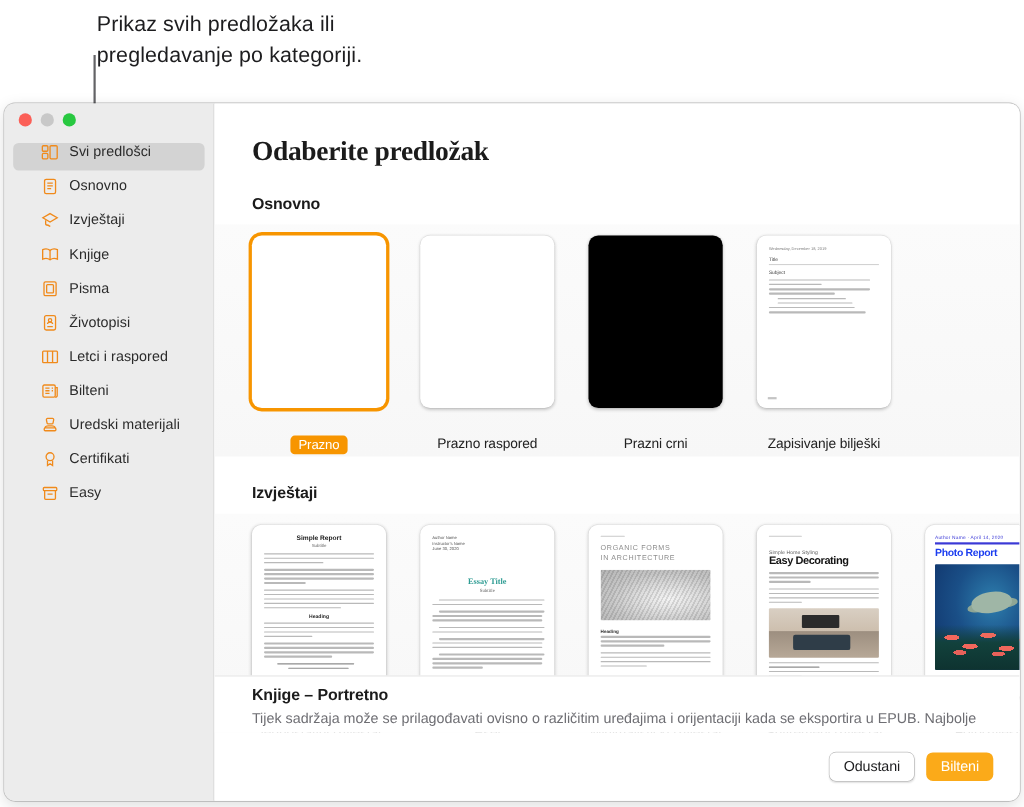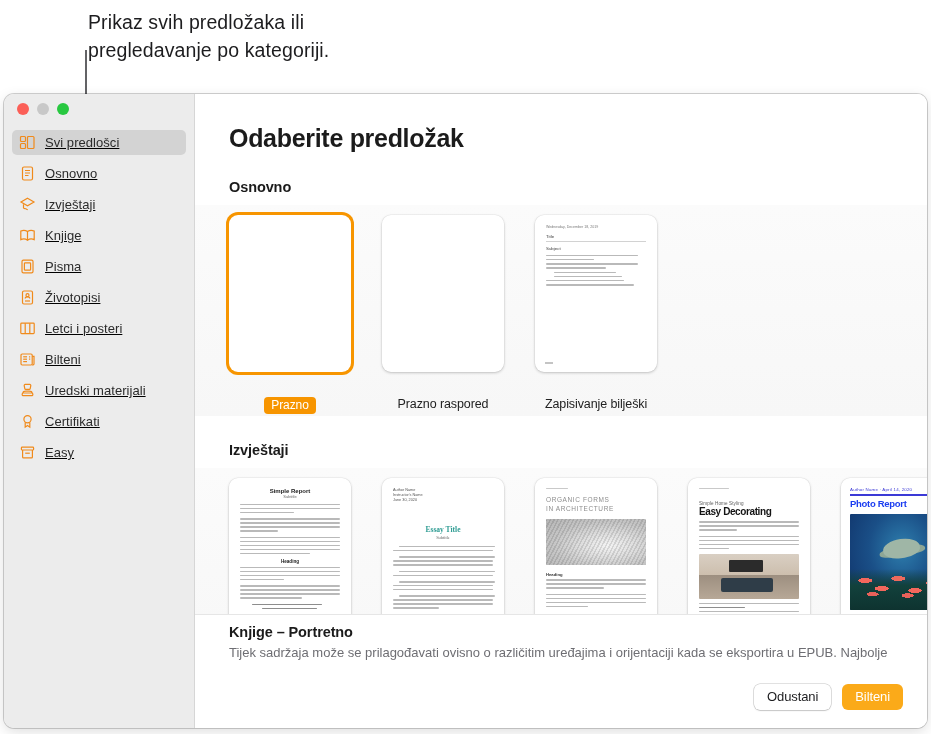--- a/index.html
+++ b/index.html
@@ -100,28 +100,26 @@
   .dot.green { background: #28c840; }
 
   .nav {
     position: absolute;
     left: 0; right: 0;
     top: 36px;
     padding: 0 8px;
   }
   .nav-item {
     display: flex;
-    align-items: center;
     height: 25px;
     border-radius: 5px;
-    padding: 0 0 0 7px;
+    padding: 0 0 0 25px;
     margin-bottom: 6px;
     box-sizing: border-box;
     cursor: default;
-    text-decoration: underline;
   }
   .nav-item.selected { background: #d3d3d3; }
   .nav-ico {
     width: 17px; height: 17px;
     flex: 0 0 17px;
     margin-right: 9px;
     display: flex;
     align-items: center;
     justify-content: center;
   }
@@ -145,20 +143,21 @@
     inset: 0 0 62px 0;
     overflow: hidden;
     background: #ffffff;
   }
   .page-title {
     font-size: 25px;
     font-weight: bold;
     color: #1b1b1b;
     letter-spacing: -0.3px;
     margin: 30px 0 0 34px;
+    font-family: Liberation Serif, serif;
   }
   .section {
     margin-top: 26px;
   }
   .section-title {
     font-size: 14.5px;
     font-weight: bold;
     color: #1b1b1b;
     margin: 0 0 0 34px;
     letter-spacing: -0.1px;
@@ -430,21 +429,21 @@
         </div>
 
         <div class="nav-item">
           <span class="nav-ico">
             <svg width="17" height="17" viewBox="0 0 17 17" fill="none" stroke="#f08a1b" stroke-width="1.2">
               <rect x="1.8" y="3.2" width="13.4" height="10.4" rx="0.8"></rect>
               <line x1="6.2" y1="3.2" x2="6.2" y2="13.6"></line>
               <line x1="10.8" y1="3.2" x2="10.8" y2="13.6"></line>
             </svg>
           </span>
-          <span class="nav-label">Letci i posteri</span>
+          <span class="nav-label">Letci i raspored</span>
         </div>
 
         <div class="nav-item">
           <span class="nav-ico">
             <svg width="17" height="17" viewBox="0 0 17 17" fill="none" stroke="#f08a1b" stroke-width="1.2">
               <rect x="2" y="3" width="11.2" height="11" rx="1.2"></rect>
               <path d="M13.2 5.4 H15 V12.8 a1.2 1.2 0 0 1 -1.8 1"></path>
               <line x1="4.2" y1="5.8" x2="8" y2="5.8"></line>
               <line x1="4.2" y1="8.2" x2="8" y2="8.2"></line>
               <line x1="4.2" y1="10.6" x2="8" y2="10.6"></line>
@@ -505,20 +504,24 @@
               <div class="thumb selected"></div>
               <div class="tile-label badge">Prazno</div>
             </div>
 
             <div class="tile">
               <div class="thumb"></div>
               <div class="tile-label">Prazno raspored</div>
             </div>
 
 
+            <div class="tile">
+              <div class="thumb black"></div>
+              <div class="tile-label">Prazni crni</div>
+            </div>
 
             <div class="tile">
               <div class="thumb">
                 <div class="doc">
                   <div class="notedate">Wednesday, December 18, 2019</div>
                   <div class="notetitle">Title</div>
                   <div class="noterule"></div>
                   <div class="notetitle">Subject</div>
                   <div style="margin-top:4px">
                     <div class="ln" style="width:92%"></div>

